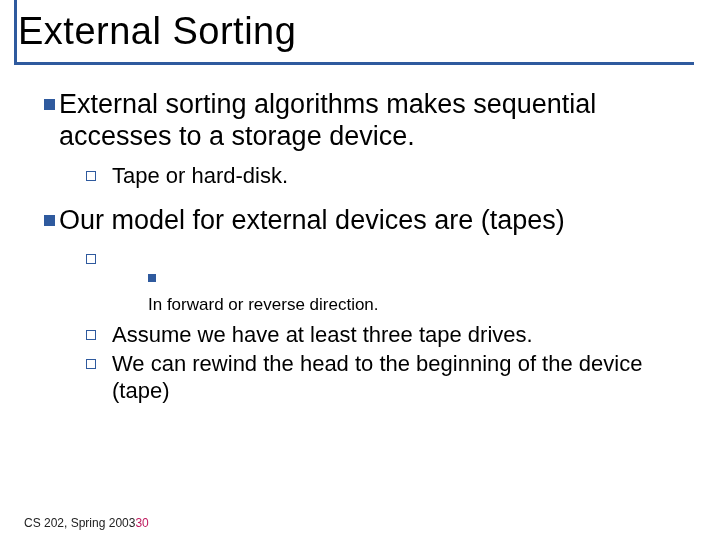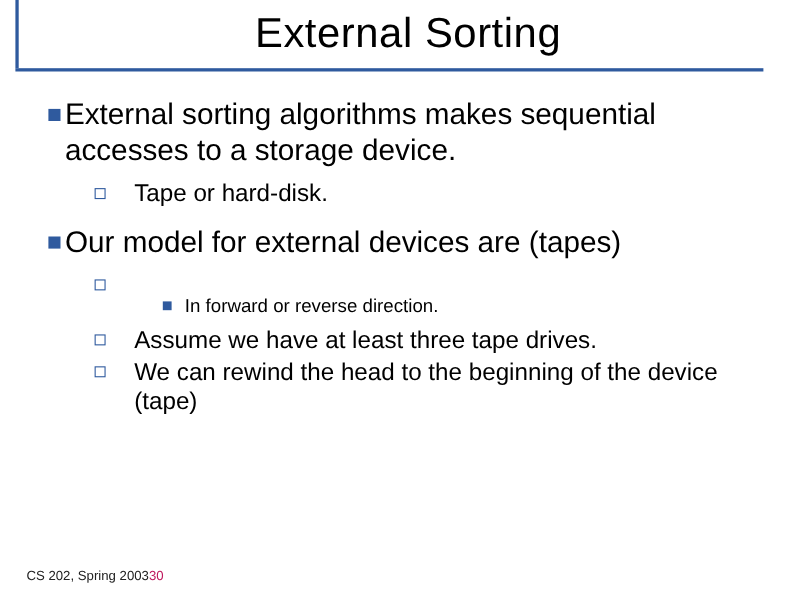--- a/index.html
+++ b/index.html
@@ -1,29 +1,29 @@
 <!DOCTYPE html>
 <html><head>
 <meta charset="utf-8">
 <style>
   * { box-sizing: border-box; margin: 0; padding: 0; }
   html, body { width: 720px; height: 540px; font-family: Arial, Helvetica, sans-serif; background: #fff; color: #000; }
   .slide { position: relative; width: 720px; height: 540px; padding: 0; }
-  .title-wrap { padding: 10px 20px 4px 42px; text-align: center; }
+  .title-wrap { padding: 10px 20px 4px 18px; }
   .title { font-size: 38px; font-weight: 400; letter-spacing: 0.5px; }
   .rule { position: absolute; background: #2f5a9e; }
   .rule-h { left: 14px; right: 26px; top: 62px; height: 3px; }
   .rule-v { left: 14px; top: 0; width: 3px; height: 62px; }
   .body { padding: 32px 24px 0 44px; }
   .lvl1 { font-size: 27px; line-height: 1.18; margin-bottom: 10px; }
   .lvl1-row { display: flex; align-items: flex-start; gap: 4px; }
   .lvl2 { font-size: 22px; line-height: 1.22; }
-  .lvl2-row { display: flex; align-items: flex-start; gap: 26px; padding-left: 42px; margin-bottom: 3px; }
+  .lvl2-row { display: flex; align-items: flex-start; gap: 16px; padding-left: 42px; margin-bottom: 3px; }
   .lvl3 { font-size: 17px; line-height: 1.25; }
-  .lvl3-row { display: flex; align-items: flex-start; gap: 12px; padding-left: 104px; margin: 4px 0 6px 0; }
+  .lvl3-row { display: flex; align-items: flex-start; gap: 12px; padding-left: 104px; margin: 4px 0 6px 0; flex-direction: column; }
   .sq-filled { display: inline-block; width: 11px; height: 11px; background: #2f5a9e; margin-top: 10px; flex-shrink: 0; }
   .sq-filled.small { width: 8px; height: 8px; margin-top: 6px; }
   .sq-open { display: inline-block; width: 10px; height: 10px; border: 1.5px solid #2f5a9e; margin-top: 8px; flex-shrink: 0; }
   .gap { height: 12px; }
   .footer { position: absolute; left: 0; right: 0; bottom: 10px; display: flex; align-items: flex-end; padding: 0 22px 0 24px; font-size: 12px; color: #222; }
   .footer-left { flex: 0 0 auto; }
   .footer-center { flex: 1 1 auto; text-align: center; line-height: 1.2; }
   .footer-right { flex: 0 0 auto; color: #be185d; }
 </style>
 </head>

